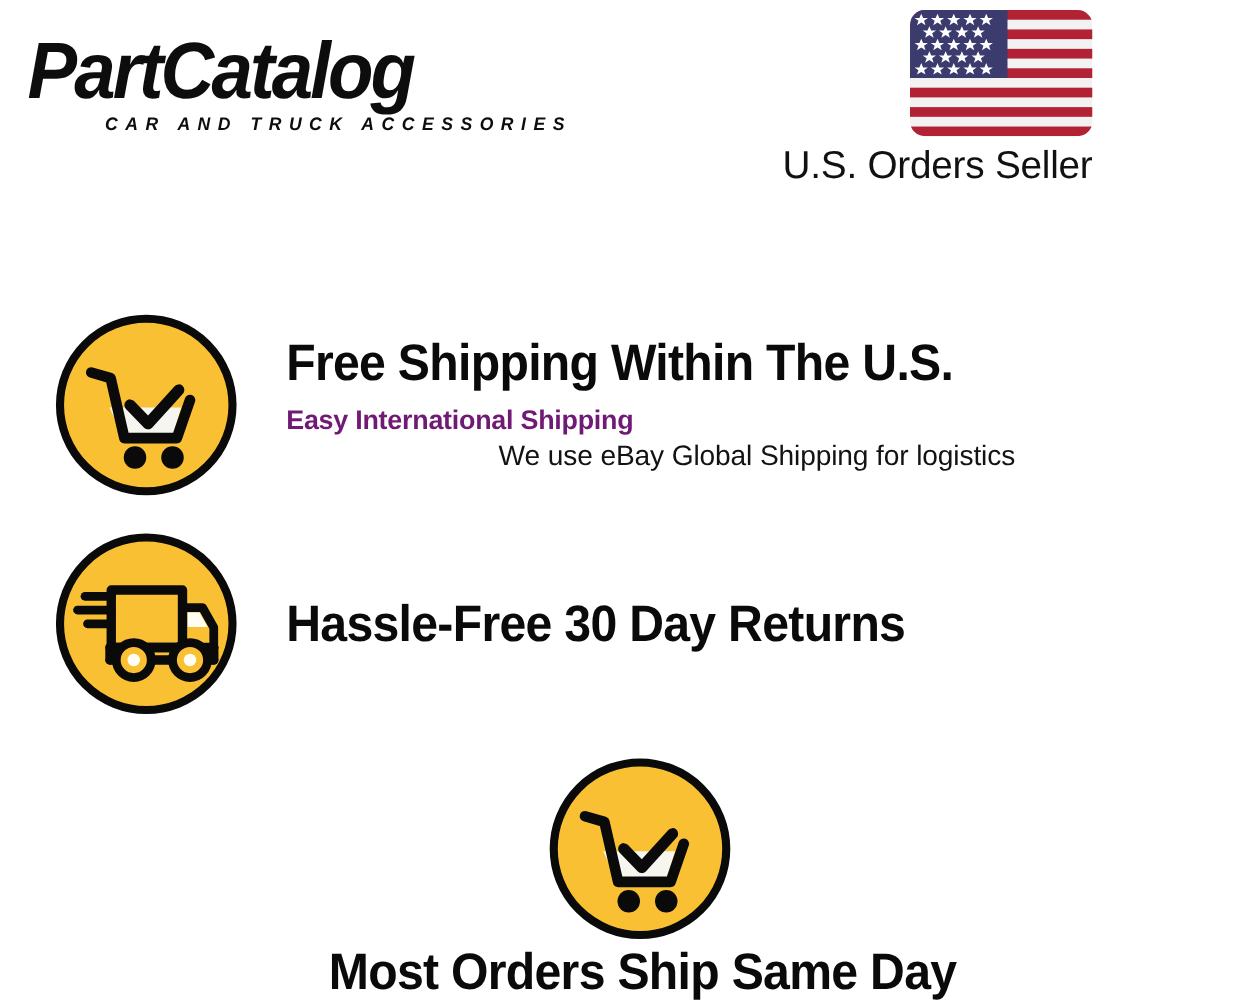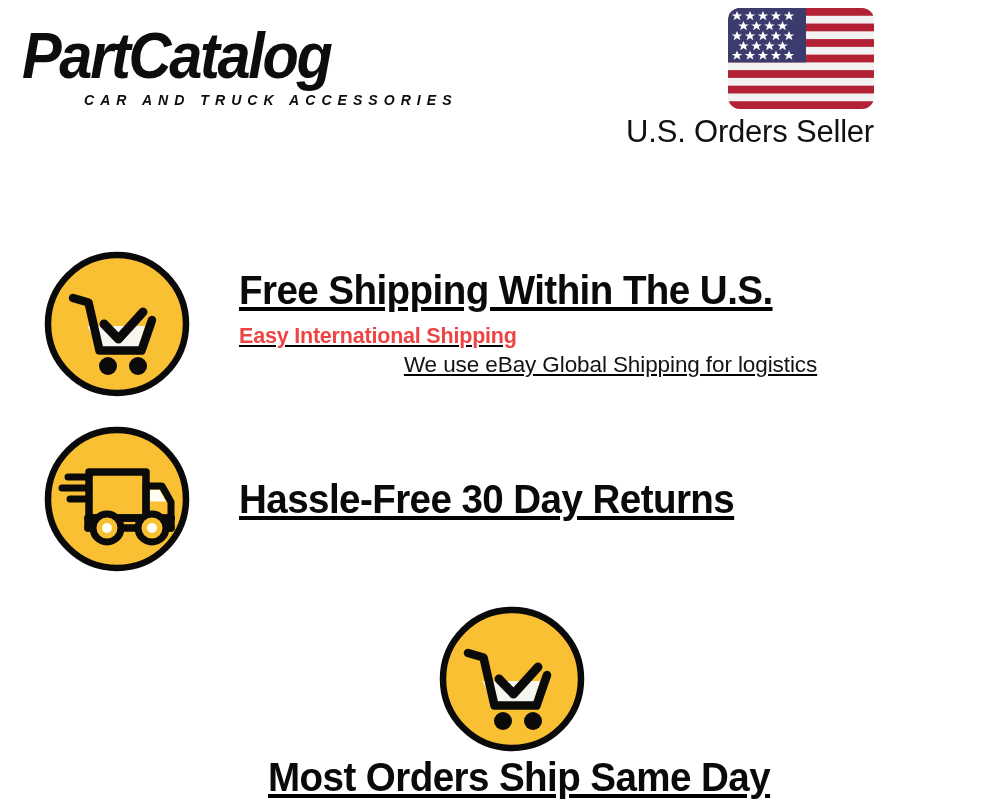--- a/index.html
+++ b/index.html
@@ -105,23 +105,22 @@
 
   .feature-icon {
     flex: 0 0 auto;
     width: 150px;
     height: 150px;
   }
   .feature-icon svg { display: block; }
 
   .feature-text {
     flex: 1 1 auto;
-    margin-left: 47px;
+    margin-left: 37px;
     padding-bottom: 2px;
-    text-decoration: underline;
   }
 
   .feature-title {
     font-family: "Liberation Sans", sans-serif;
     font-weight: bold;
     font-size: 41px;
     line-height: 46px;
     letter-spacing: -0.6px;
     color: #0a0a0a;
     transform: scaleX(0.94);
@@ -136,21 +135,21 @@
     color: #131313;
     letter-spacing: -0.1px;
     white-space: nowrap;
   }
   .feature-sub-strong {
     margin-top: 10px;
     font-family: "Liberation Sans", sans-serif;
     font-weight: bold;
     font-size: 21.5px;
     line-height: 27px;
-    color: #ef4444;
+    color: #701a75;
     letter-spacing: -0.2px;
     white-space: nowrap;
   }
   .feature-sub-note {
     font-family: "Liberation Sans", sans-serif;
     font-weight: 400;
     font-size: 22.5px;
     line-height: 30px;
     color: #131313;
     letter-spacing: -0.1px;

